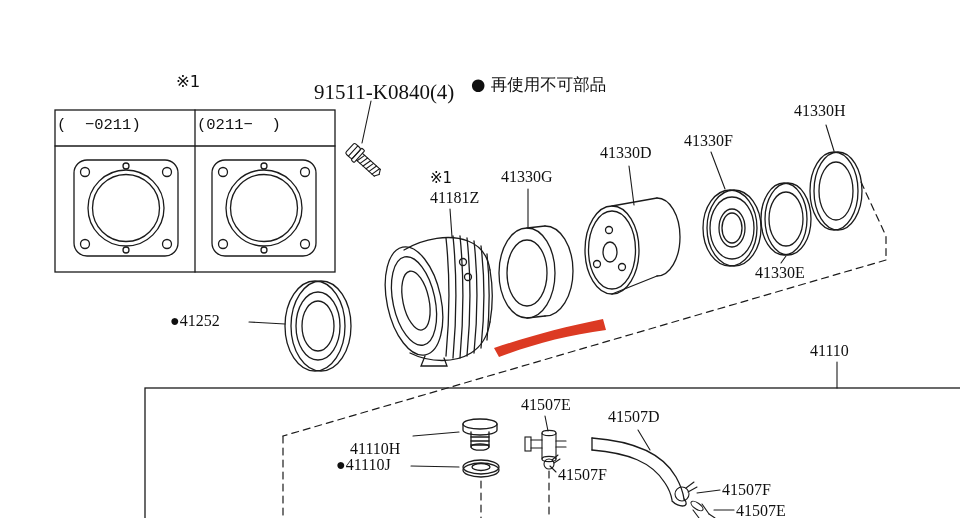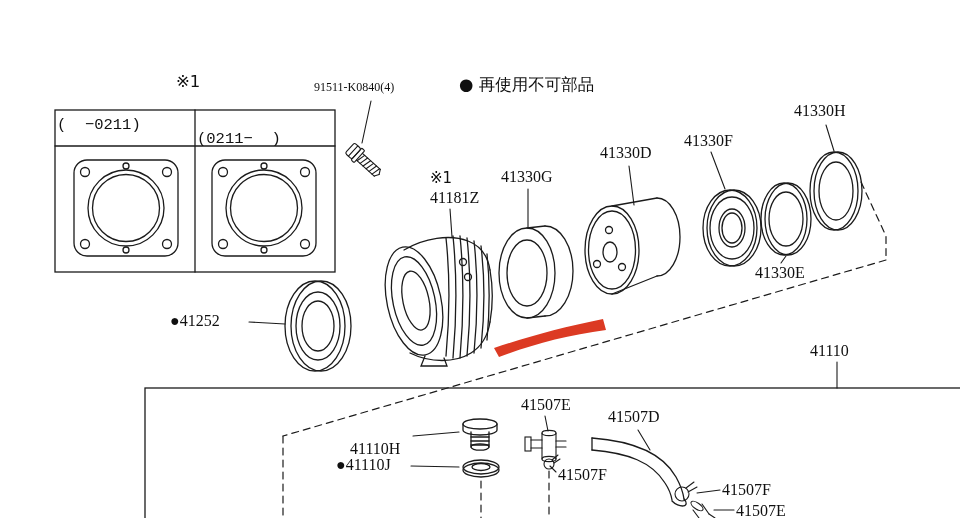--- a/index.html
+++ b/index.html
@@ -216,25 +216,25 @@
         <line x1="549" y1="471" x2="549" y2="518"></line>
       </g>
     </g>
 
     <path d="M494,348 C527,337 563,327 603,319 L606,330 C567,335 531,345 499,357 Z" fill="#dc3a23" stroke="none"></path>
   </svg>
 
   <div class="label sans" style="left:176px;top:73px">※1</div>
 
   <div class="label small center" style="left:57px;top:117px;width:137px">(  −0211)</div>
-  <div class="label small center" style="left:197px;top:131px;width:123px">(0211−  )</div>
-
-  <div class="label" style="left:314px;top:81px;font-size:12px">91511-K0840(4)</div>
-
-  <div class="label sans" style="left:459px;top:76px">● 再使用不可部品</div>
+  <div class="label small center" style="left:197px;top:117px;width:123px">(0211−  )</div>
+
+  <div class="label" style="left:314px;top:81px;font-size:21px">91511-K0840(4)</div>
+
+  <div class="label sans" style="left:471px;top:76px">● 再使用不可部品</div>
 
   <div class="label sans" style="left:430px;top:170px;font-size:15px">※1</div>
   <div class="label" style="left:430px;top:189px">41181Z</div>
 
   <div class="label" style="left:501px;top:168px">41330G</div>
   <div class="label" style="left:600px;top:144px">41330D</div>
   <div class="label" style="left:684px;top:132px">41330F</div>
   <div class="label" style="left:794px;top:102px">41330H</div>
   <div class="label" style="left:755px;top:264px">41330E</div>
 

